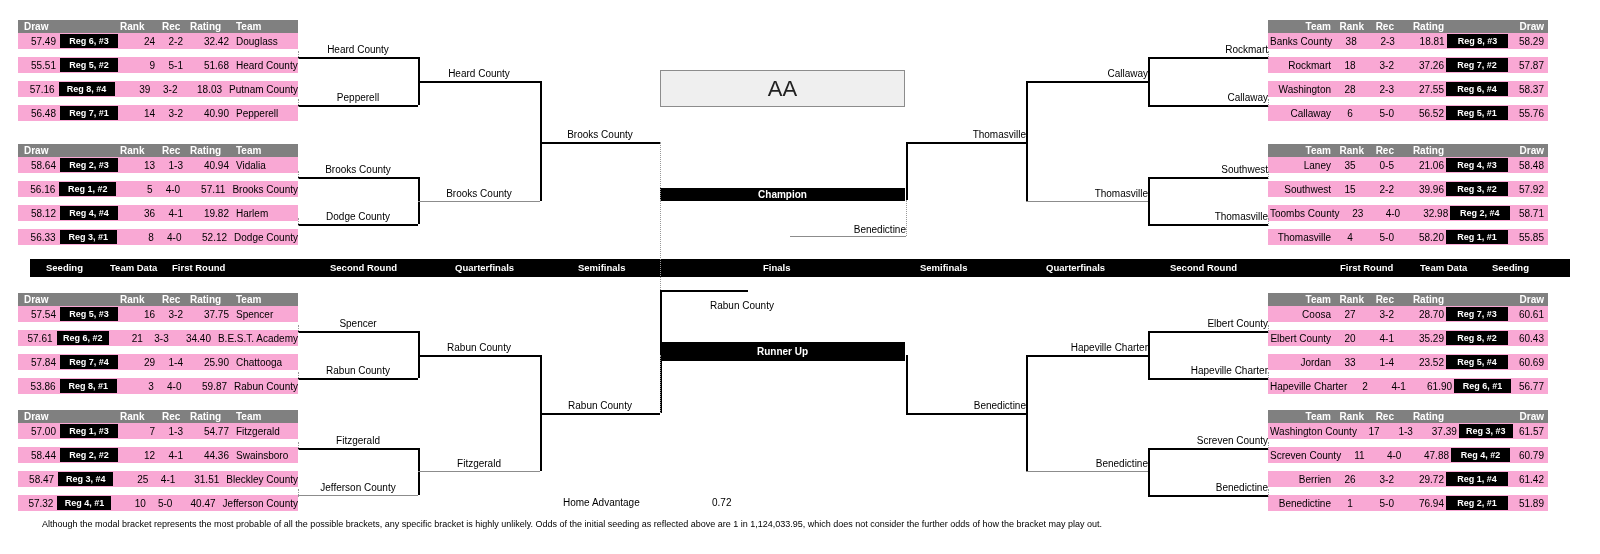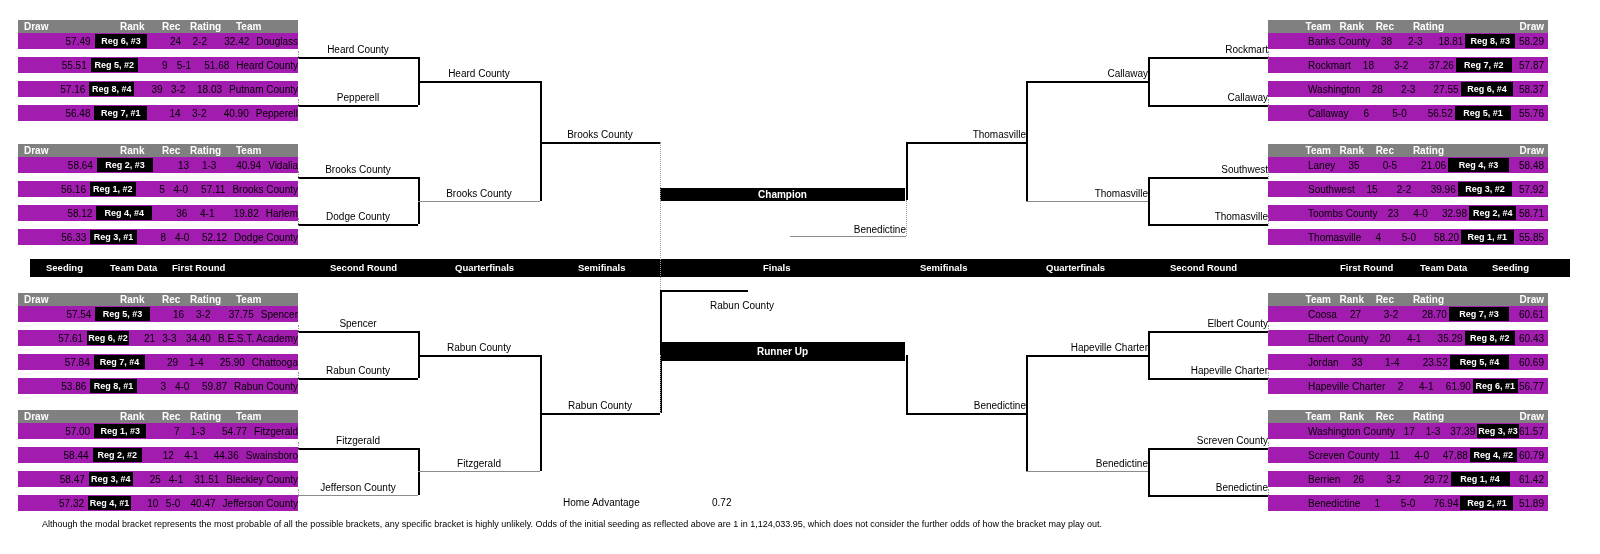--- a/index.html
+++ b/index.html
@@ -28,21 +28,21 @@
     color: #000;
     white-space: nowrap;
   }
   .hdr {
     background: #808080;
     color: #ffffff;
     font-weight: bold;
     height: 13px;
     font-size: 10px;
   }
-  .teamrow { background: #a21caf; padding-left: 38px; }
+  .teamrow { background: #f9a8d4; }
 
   
   .c-draw  { width: 42px; text-align: right; padding-right: 4px; }
   .c-reg   { width: 58px; background:#000; color:#fff; font-weight:bold; text-align:center;
              font-size:9px; height:14px; line-height:14px; }
   .c-rank  { width: 42px; text-align: right; padding-right: 5px; }
   .c-rec   { width: 28px; text-align: right; padding-right: 5px; }
   .c-rating{ width: 46px; text-align: right; padding-right: 5px; }
   .c-team  { flex: 1; text-align: left; padding-left: 2px; }
 
@@ -489,20 +489,23 @@
       <div class="seedrow teamrow right">
         <div class="c-team">Benedictine</div>
         <div class="c-rank">1</div>
         <div class="c-rec">5-0</div>
         <div class="c-rating">76.94</div>
         <div class="c-reg">Reg 2, #1</div>
         <div class="c-draw">51.89</div>
       </div>
     </div>
 
+  <div class="titlebox" style="left:660px; top:70px; width:245px; height:37px;">
+    <span>AA</span>
+  </div>
 
   <div class="blackbar" style="left:660px; top:188px; width:245px; height:13px;">
     <span>Champion</span>
   </div>
 
   <div class="blackbar" style="left:660px; top:342px; width:245px; height:19px;">
     <span>Runner Up</span>
   </div>
 
   <div class="roundband" style="left:30px; top:259px; width:1540px;">

